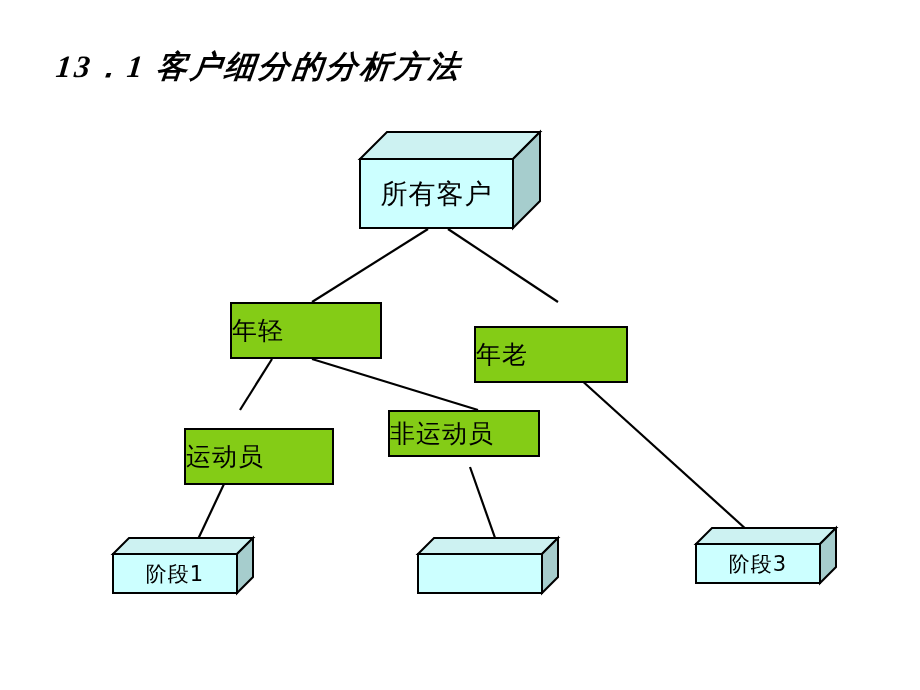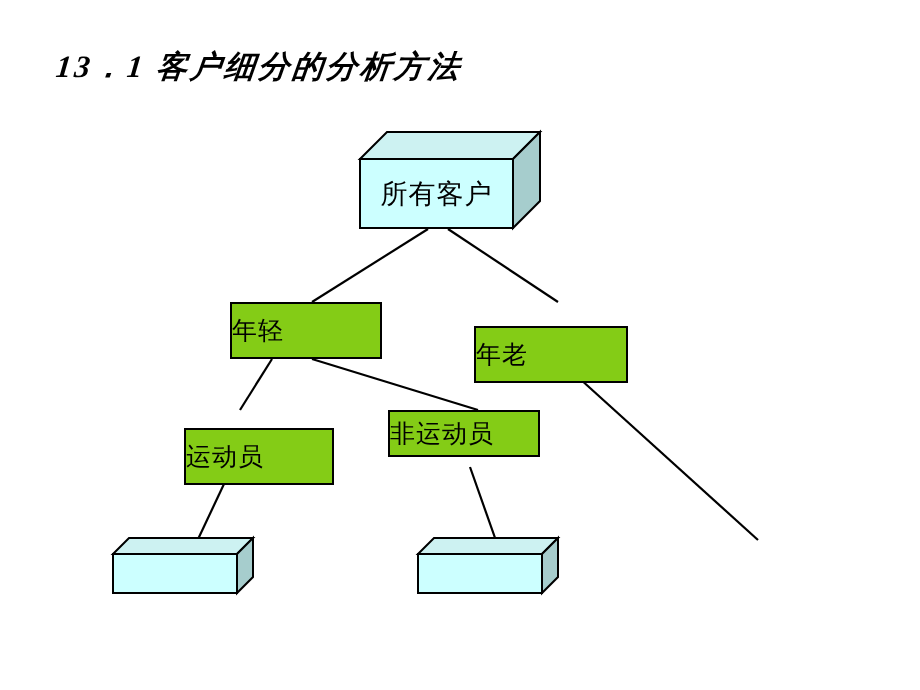--- a/index.html
+++ b/index.html
@@ -137,24 +137,33 @@
   <div class="node-flat" style="left:388px; top:410px; width:152px; height:47px;">
     <span>非运动员</span>
   </div>
 
   <div class="node-3d stage-cube" style="left:112px; top:537px; width:142px; height:57px;">
     <svg class="cube-svg" width="142" height="57" viewBox="0 0 142 57">
       <polygon class="face-top" points="1,17 17,1 141,1 125,17"></polygon>
       <polygon class="face-side" points="125,17 141,1 141,40 125,56"></polygon>
       <rect class="face-front" x="1" y="17" width="124" height="39"></rect>
     </svg>
+    <div class="cube-label" style="left:1px; top:17px; width:124px; height:39px;">阶段1</div>
   </div>
 
   <div class="node-3d stage-cube" style="left:417px; top:537px; width:142px; height:57px;">
     <svg class="cube-svg" width="142" height="57" viewBox="0 0 142 57">
       <polygon class="face-top" points="1,17 17,1 141,1 125,17"></polygon>
       <polygon class="face-side" points="125,17 141,1 141,40 125,56"></polygon>
       <rect class="face-front" x="1" y="17" width="124" height="39"></rect>
     </svg>
   </div>
 
+  <div class="node-3d stage-cube" style="left:695px; top:527px; width:142px; height:57px;">
+    <svg class="cube-svg" width="142" height="57" viewBox="0 0 142 57">
+      <polygon class="face-top" points="1,17 17,1 141,1 125,17"></polygon>
+      <polygon class="face-side" points="125,17 141,1 141,40 125,56"></polygon>
+      <rect class="face-front" x="1" y="17" width="124" height="39"></rect>
+    </svg>
+    <div class="cube-label" style="left:1px; top:17px; width:124px; height:39px;">阶段3</div>
+  </div>
 
 </div>
 
 </body></html>

